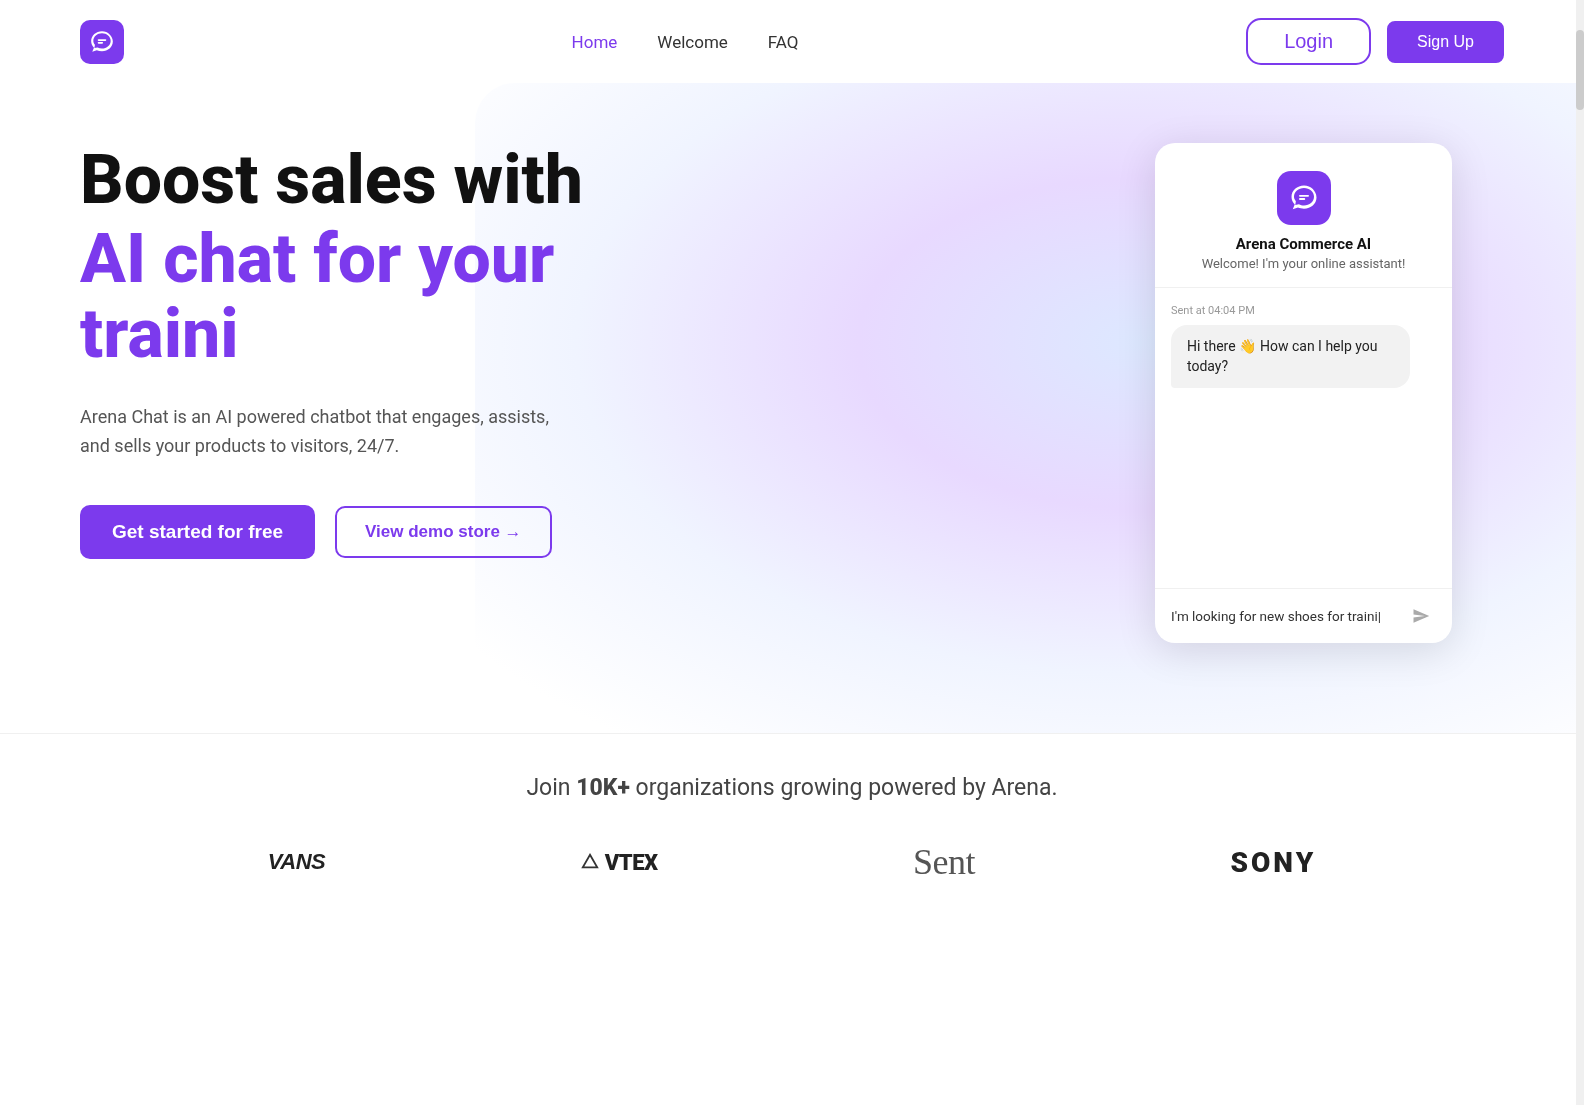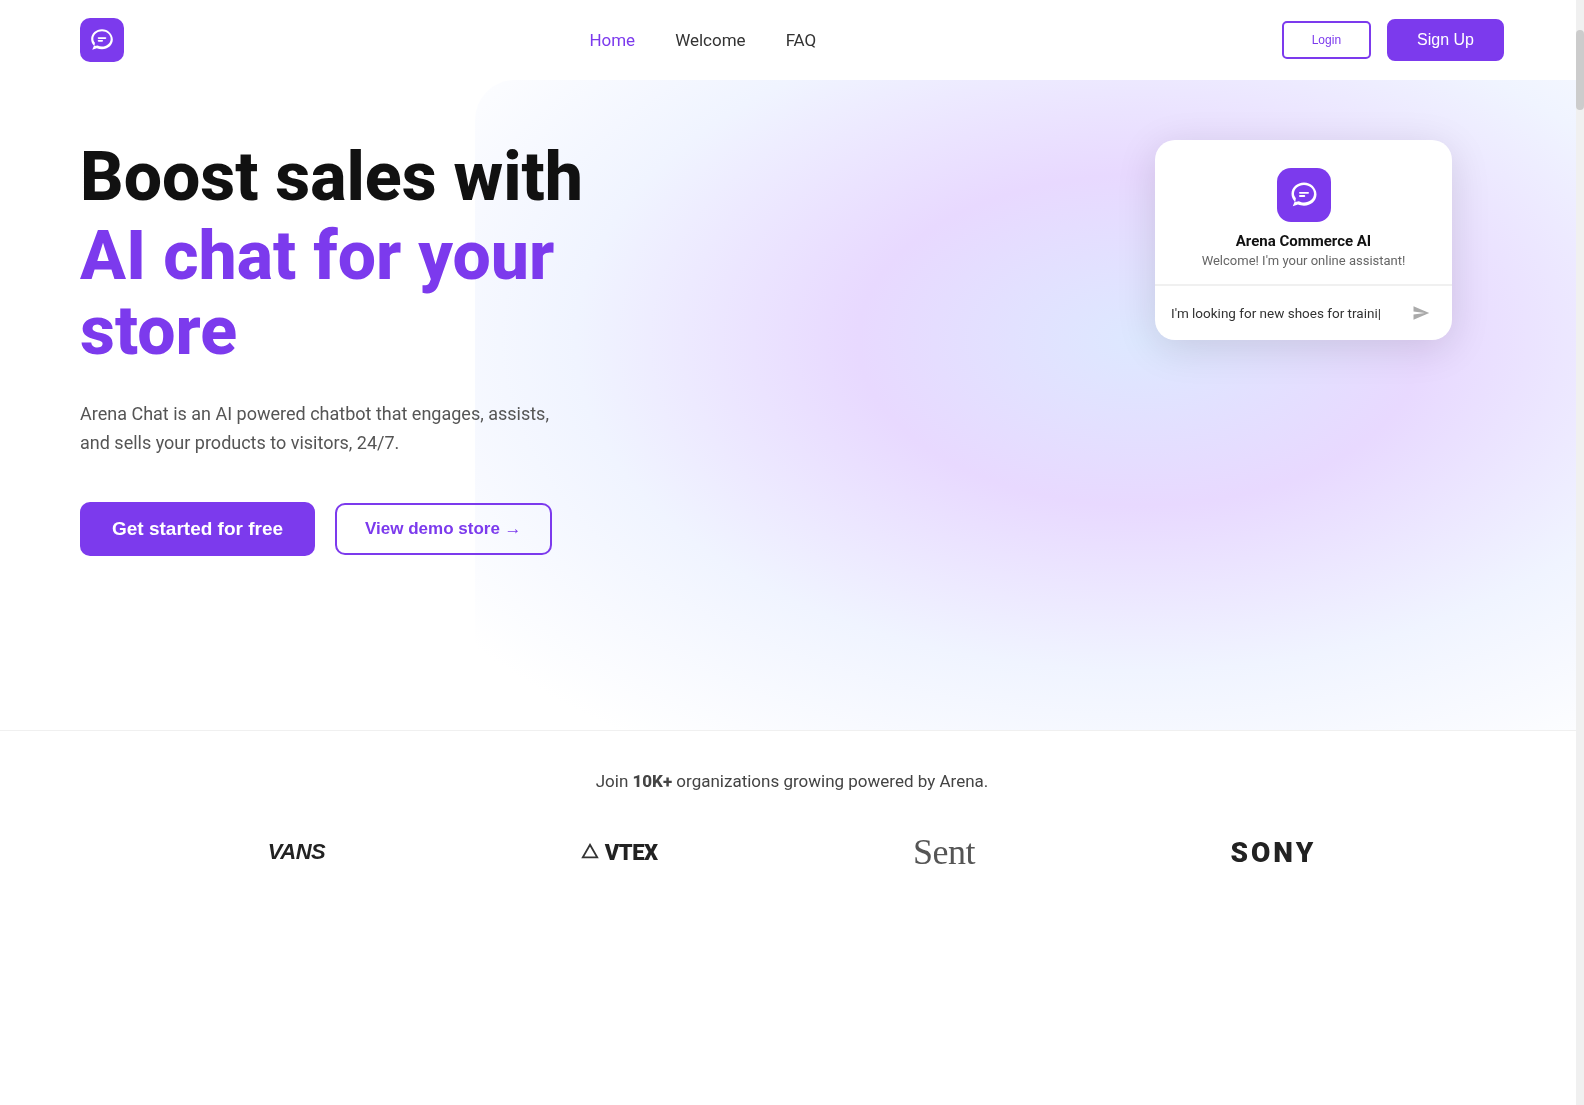--- a/index.html
+++ b/index.html
@@ -64,26 +64,26 @@
       color: #7c3aed;
     }
 
     .nav-actions {
       display: flex;
       align-items: center;
       gap: 16px;
     }
 
     .btn-login {
-      padding: 10px 28px;
-      font-size: 12px;
+      padding: 10px 36px;
+      font-size: 20px;
       color: #7c3aed;
       background: transparent;
       border: 2px solid #7c3aed;
-      border-radius: 5px;
+      border-radius: 15px;
       cursor: pointer;
       font-weight: 500;
     }
 
     .btn-signup {
       padding: 10px 28px;
       font-size: 16px;
       color: #ffffff;
       background: #7c3aed;
       border: 2px solid #7c3aed;
@@ -293,21 +293,21 @@
     }
 
     
     .social-proof {
       text-align: center;
       padding: 40px 80px 30px;
       border-top: 1px solid #f0f0f0;
     }
 
     .social-proof-text {
-      font-size: 17px;
+      font-size: 23px;
       color: #444;
       margin-bottom: 40px;
     }
 
     .social-proof-text strong {
       font-weight: 800;
     }
 
     .brands-row {
       display: flex;
@@ -374,21 +374,21 @@
   </div>
 </nav>
 
 <section class="hero">
   <div class="hero-bg"></div>
 
   <div class="hero-content">
     <div class="hero-title-black">Boost sales with</div>
     <div class="hero-title-purple">
       <span>AI chat for your</span><br>
-      <span>store</span>
+      <span>traini</span>
     </div>
     <p class="hero-subtitle">Arena Chat is an AI powered chatbot that engages, assists, and sells your products to visitors, 24/7.</p>
     <div class="hero-buttons">
       <button class="btn-cta-primary">Get started for free</button>
       <button class="btn-cta-secondary">View demo store →</button>
     </div>
   </div>
 
   <div class="chat-widget">
     <div class="chat-header">
@@ -396,20 +396,24 @@
         <svg viewBox="0 0 24 24">
           <path d="M12 2C6.477 2 2 6.03 2 11c0 2.4.98 4.58 2.58 6.2L3 21l4.19-1.37C8.56 20.18 10.23 20.5 12 20.5c5.523 0 10-4.03 10-9S17.523 2 12 2zm0 2c4.418 0 8 3.134 8 7s-3.582 7-8 7c-1.48 0-2.87-.37-4.07-1.02L5 17.5l.5-2.93C4.56 13.4 4 12.26 4 11c0-3.866 3.582-7 8-7z"></path>
           <rect x="8" y="9.5" width="8" height="1.5" rx="0.75"></rect>
           <rect x="8" y="12" width="5" height="1.5" rx="0.75"></rect>
         </svg>
       </div>
       <div class="chat-agent-name">Arena Commerce AI</div>
       <div class="chat-agent-subtitle">Welcome! I'm your online assistant!</div>
     </div>
 
+    <div class="chat-body">
+      <div class="chat-timestamp">Sent at 04:04 PM</div>
+      <div class="chat-bubble">Hi there 👋 How can I help you today?</div>
+    </div>
 
     <div class="chat-footer">
       <span class="chat-input-text">I'm looking for new shoes for traini|</span>
       <div class="chat-send-btn">
         <svg viewBox="0 0 24 24">
           <path d="M2 21l21-9L2 3v7l15 2-15 2v7z"></path>
         </svg>
       </div>
     </div>
   </div>

